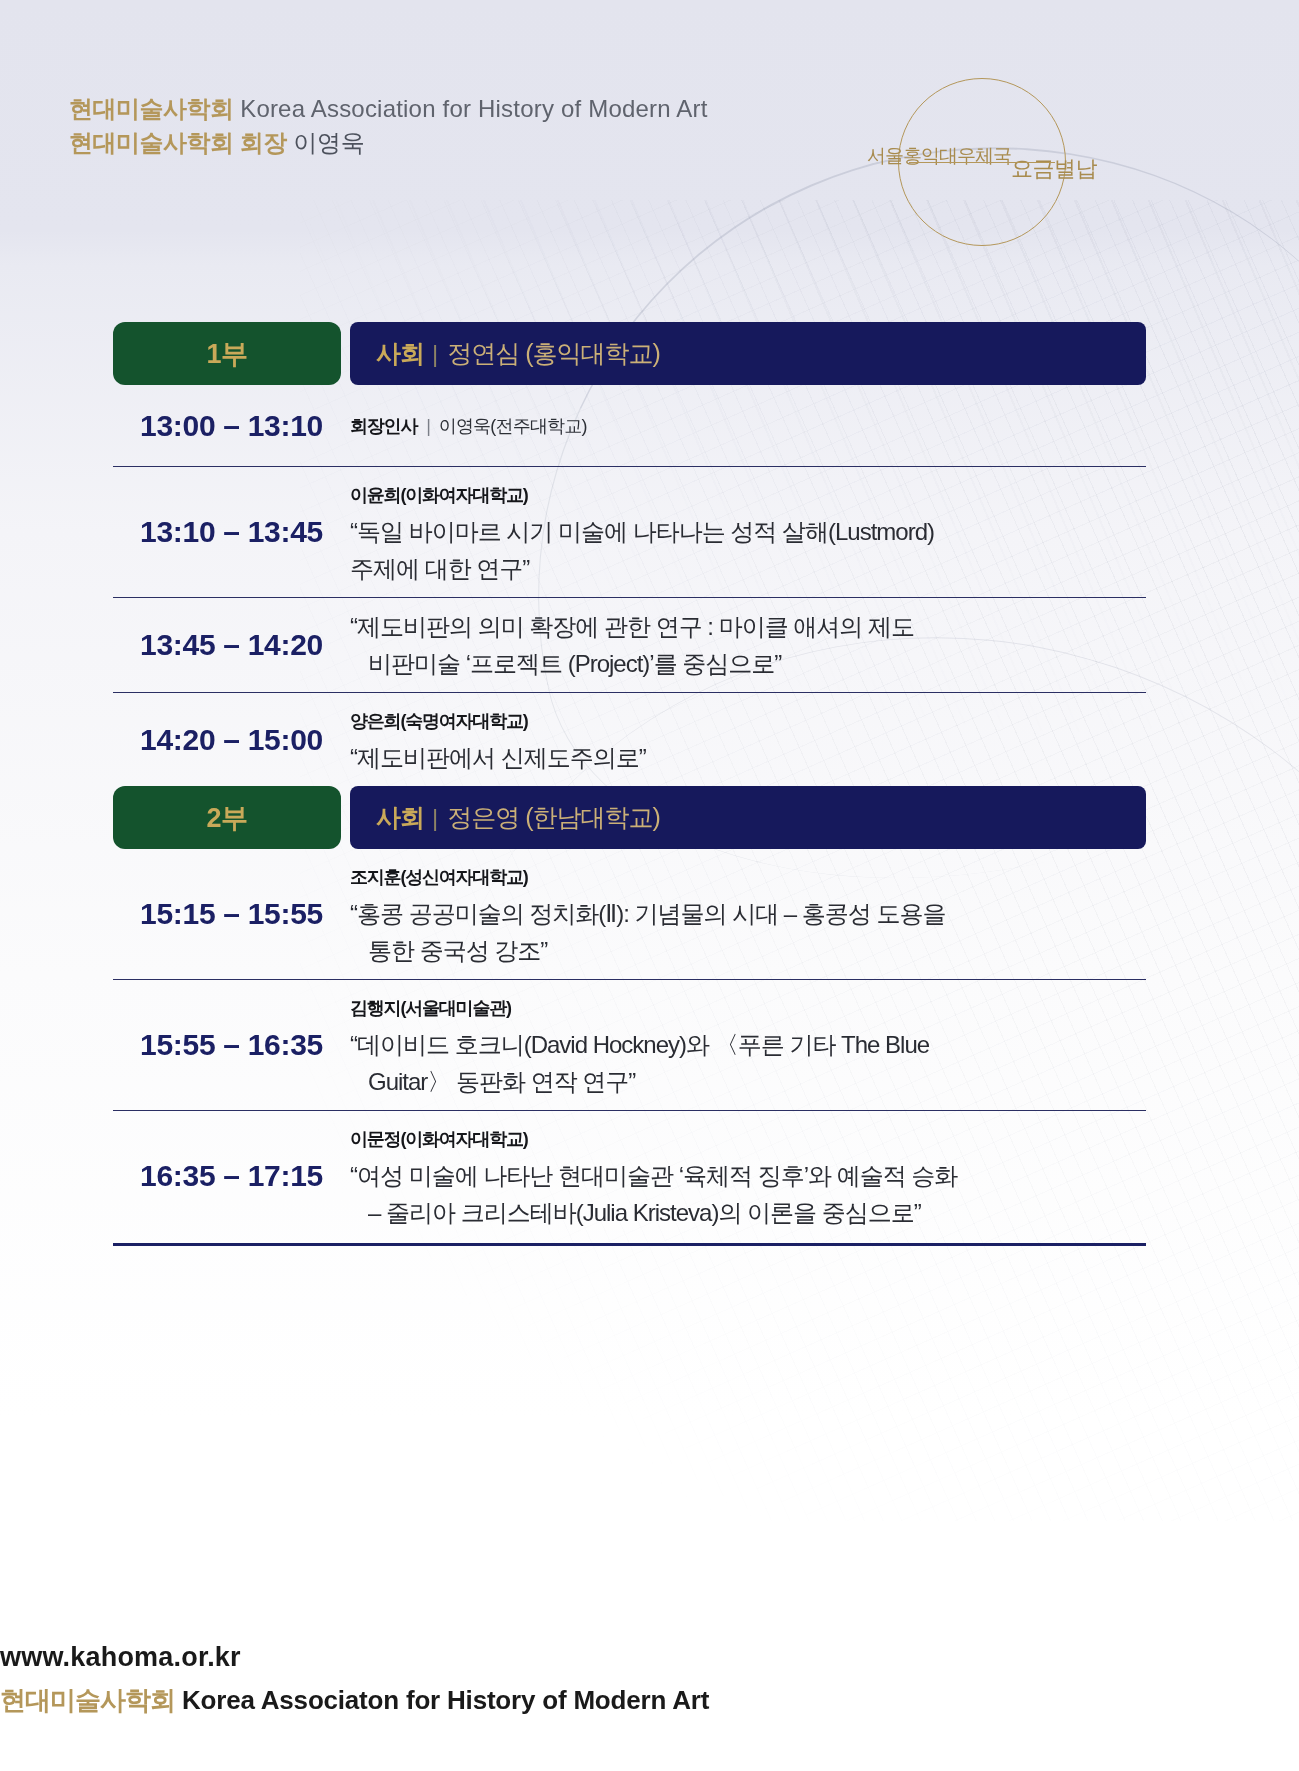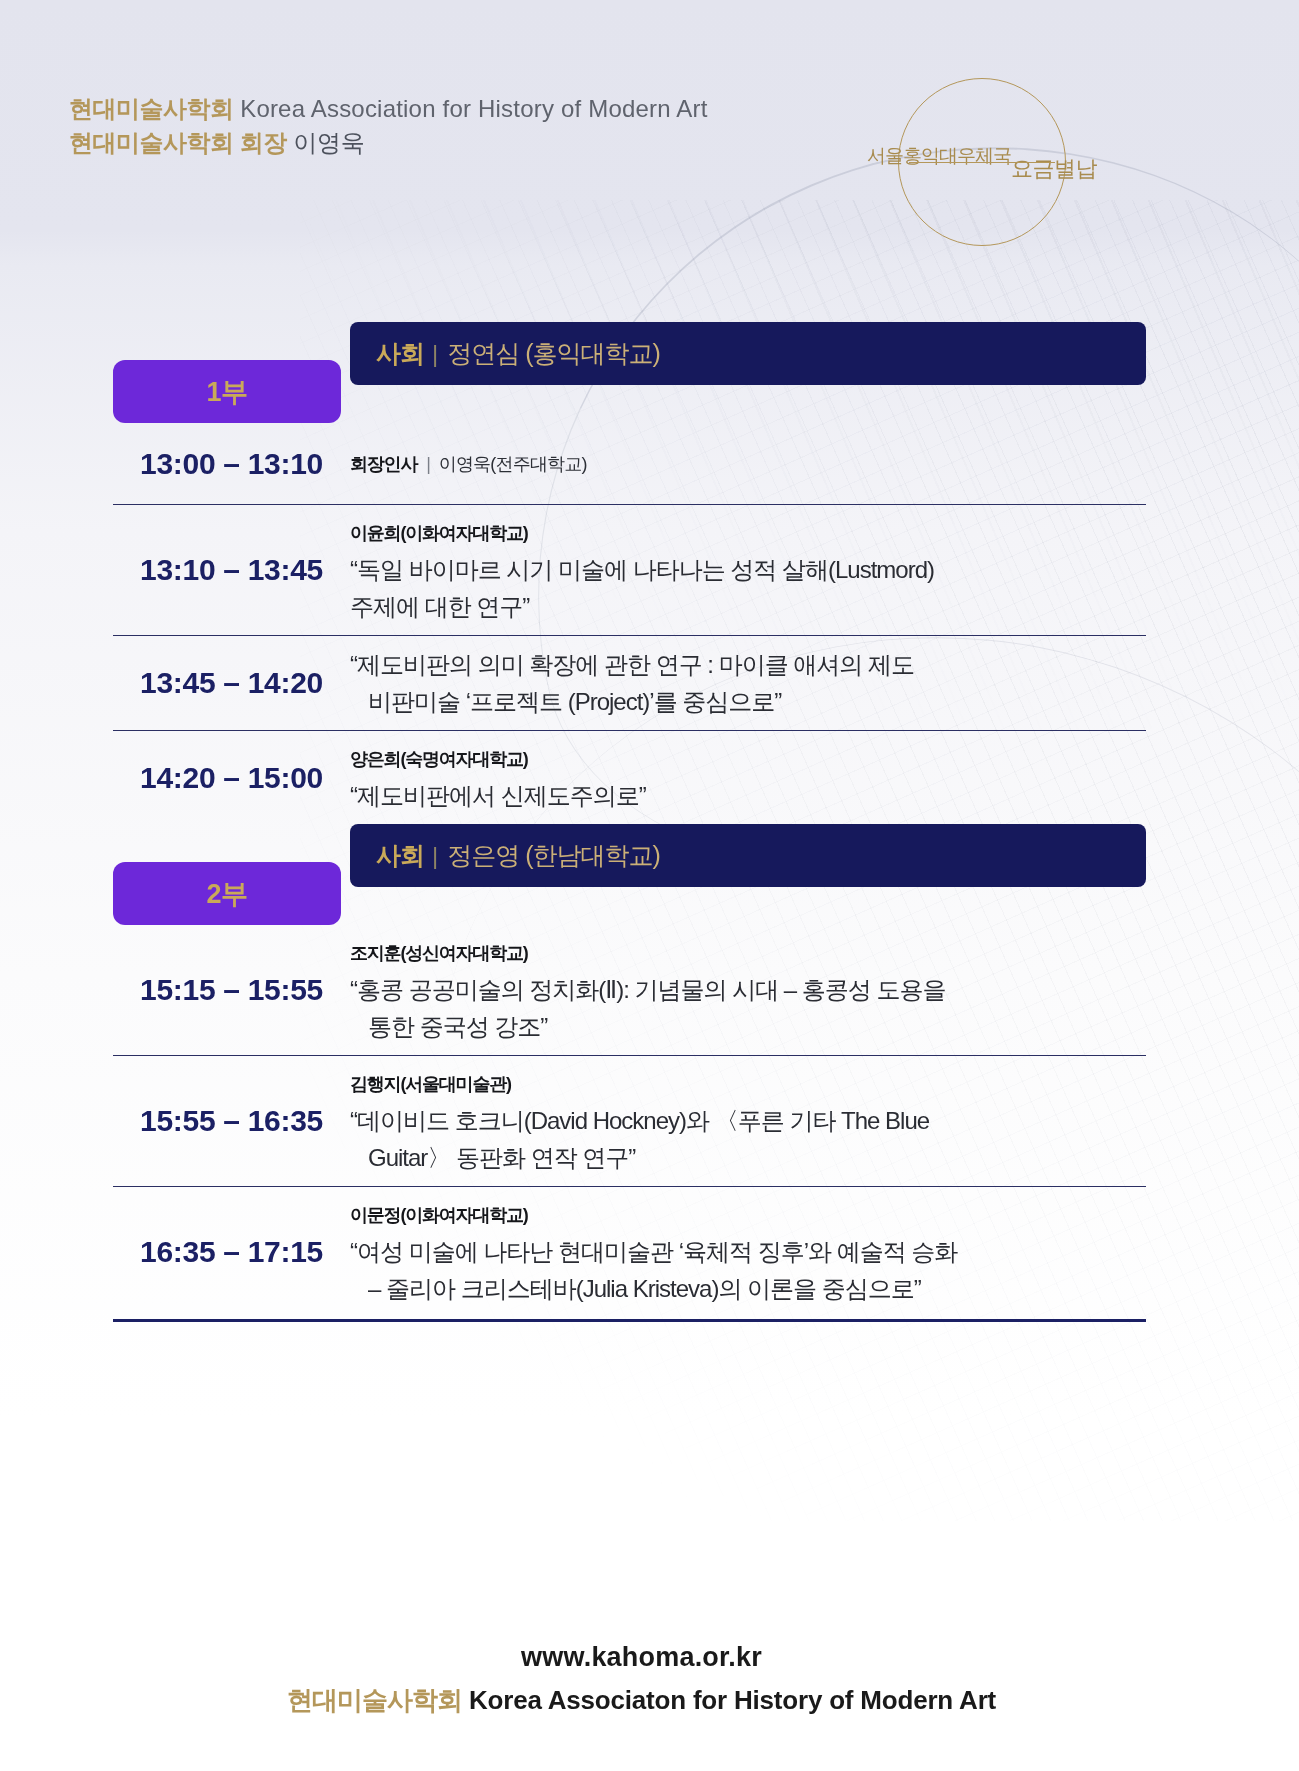--- a/index.html
+++ b/index.html
@@ -99,23 +99,23 @@
   .postmark .pm-bot {
     font-size:22px; letter-spacing:-.5px; white-space:nowrap;
     padding-top:14px;
   }
 
   
   .program { position:absolute; left:113px; top:322px; width:1033px; }
 
   .section-head { display:flex; gap:9px; margin-bottom:0; }
   .sh-part {
-    width:228px; background:#6d28d9; border-radius:12px;
+    width:228px; background:#14532d; border-radius:12px;
     height:63px; display:flex; align-items:center; justify-content:center;
-    color:#c9a959; font-weight:bold; font-size:27px; letter-spacing:-.5px;margin-top:38px;
+    color:#c9a959; font-weight:bold; font-size:27px; letter-spacing:-.5px;
   }
   .sh-chair {
     flex:1; background:#16195c; border-radius:8px;
     height:63px; display:flex; align-items:center;
     padding-left:26px; gap:0;
   }
   .sh-chair .ch-label {
     color:#c9a959; font-weight:bold; font-size:25px; letter-spacing:-1px;
   }
   .sh-chair .ch-sep { color:#8e8464; font-size:24px; margin:0 9px 0 8px; }
@@ -146,21 +146,21 @@
     line-height:36px; margin-top:1px;
   }
 
   .close-rule {
     height:3.4px; background:#1b2064; margin-top:2px;
   }
 
   
   .footer {
     position:absolute; left:0; right:16px; top:1642px;
-    text-align:center;
+    text-align:left;
   }
   .f-url { font-size:27px; font-weight:bold; color:#1a1a1a; letter-spacing:.2px; }
   .f-org { font-size:26px; margin-top:10px; letter-spacing:-.2px; }
   .f-org .ko { color:#b4975a; font-weight:bold; letter-spacing:-1px; }
   .f-org .en { color:#1a1a1a; font-weight:bold; }
 </style>
 </head>
 <body>
 
 <div class="page">

